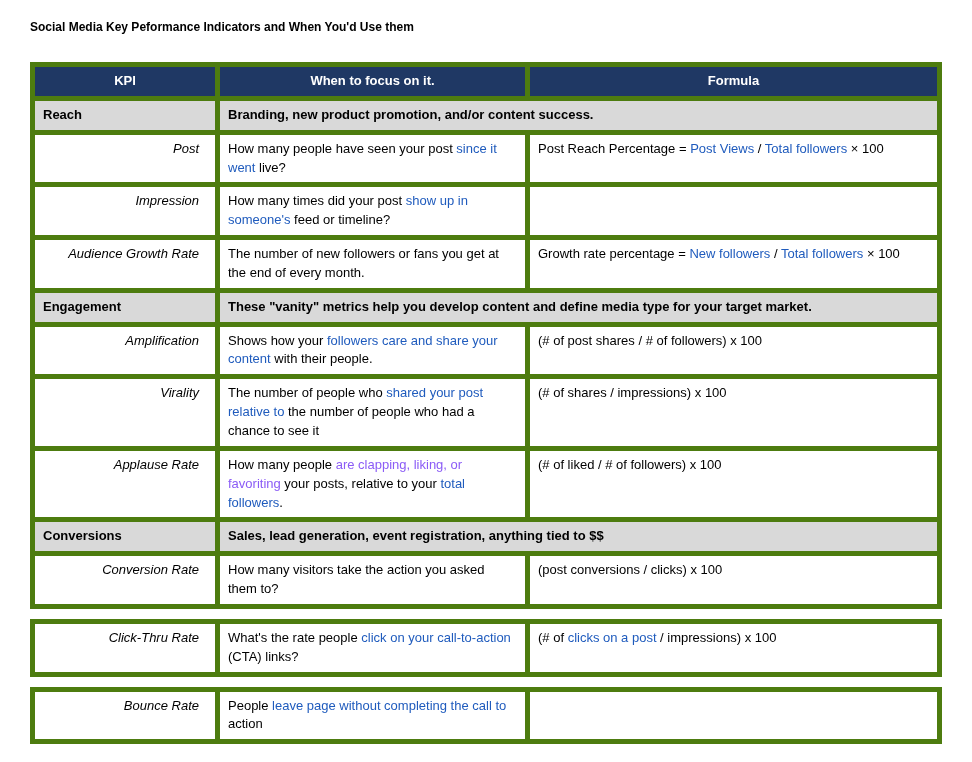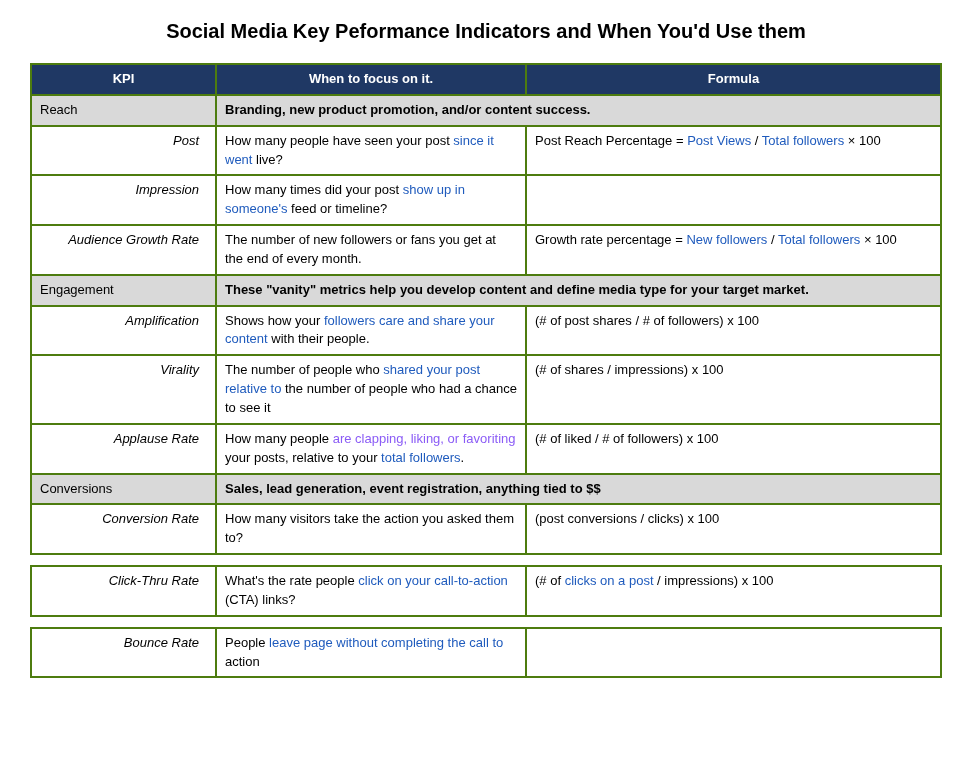--- a/index.html
+++ b/index.html
@@ -6,49 +6,48 @@
     body {
       background: #fff;
       font-family: Arial, sans-serif;
       font-size: 13px;
       color: #000;
       width: 972px;
       min-height: 762px;
       padding: 20px 30px 40px 30px;
     }
     .page-title {
-      text-align: center;
-      font-size: 20px;
+      font-size: 12px;
       font-weight: bold;
-      margin-bottom: 20px;
+      margin-bottom: 28px;
       color: #000;
     }
     table {
       width: 100%;
       border-collapse: collapse;
     }
     th, td {
-      border: 2px solid #4d7c0f;
+      border: 5px solid #4d7c0f;
       padding: 5px 8px;
       vertical-align: top;
       line-height: 1.45;
     }
     thead tr th {
       background: #1f3864;
       color: #fff;
       font-weight: bold;
       font-size: 13px;
     }
     .section-header td {
       background: #d9d9d9;
       font-weight: bold;
       font-size: 13px;
     }
     .section-header td:first-child {
-      font-weight: normal;
+      font-weight: bold;
     }
     .section-bold-desc {
       font-weight: bold;
     }
     .kpi-name {
       font-style: italic;
       text-align: right;
       white-space: nowrap;
       color: #000;
       font-weight: normal;

